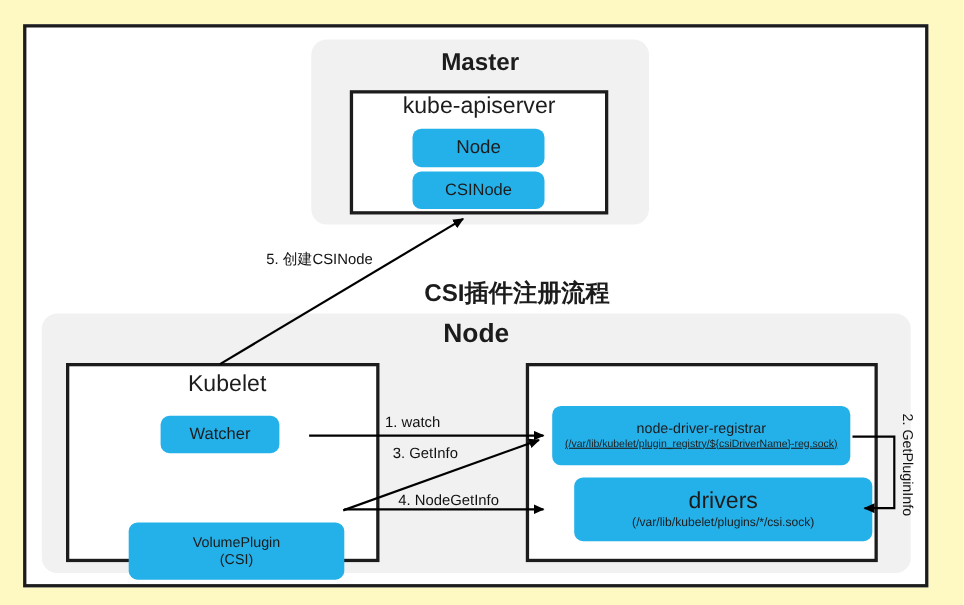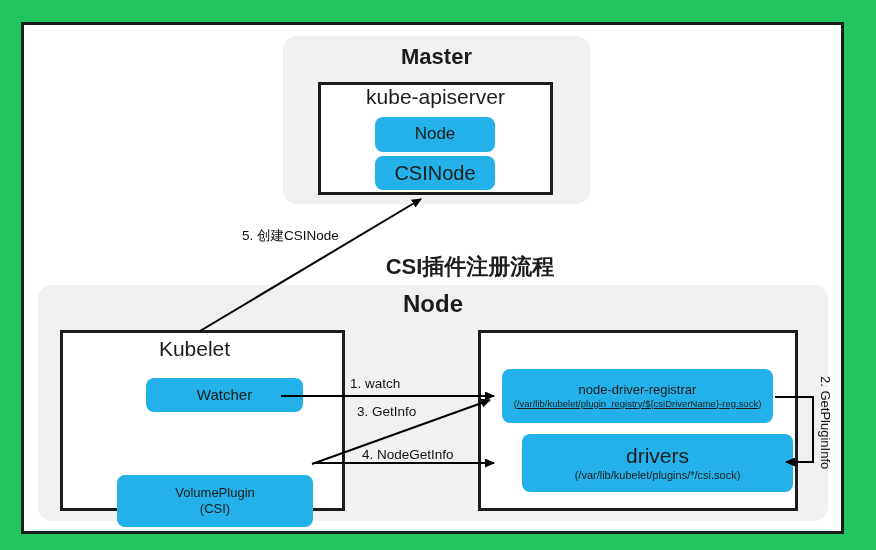--- a/index.html
+++ b/index.html
@@ -3,21 +3,21 @@
 <meta charset="utf-8">
 <style>
   :root{
     --accent-blue:#24b1ea;
     --panel-gray:#f1f1f1;
     --ink:#1c1c1c;
   }
   *{box-sizing:border-box;}
   html,body{margin:0;padding:0;background:#ffffff;}
   body{font-family:"Liberation Sans","DejaVu Sans",sans-serif;color:var(--ink);}
-  .canvas{position:relative;width:876px;height:550px;background:#22c55e;overflow:hidden;}
+  .canvas{position:relative;width:876px;height:550px;background:#fef9c3;overflow:hidden;}
   .abs{position:absolute;}
   .outer-border{left:21px;top:22px;width:823px;height:512px;border:3px solid var(--ink);background:#ffffff;z-index:0;}
   .panel{background:var(--panel-gray);border-radius:14px;z-index:1;}
   .panel-heading{font-weight:bold;text-align:center;z-index:1;}
   .wbox{background:#ffffff;border:3px solid var(--ink);z-index:2;}
   .wbox-label{text-align:center;font-size:21px;z-index:3;}
   .bluebox{background:var(--accent-blue);border-radius:8px;z-index:3;display:flex;flex-direction:column;align-items:center;justify-content:center;text-align:center;line-height:1.2;}
   .svg-layer{left:0;top:0;z-index:4;pointer-events:none;}
   .svg-layer line,.svg-layer polyline{stroke:#000;stroke-width:2;}
   .arrow-label{z-index:5;font-size:13.5px;white-space:nowrap;color:#111;}
@@ -35,33 +35,33 @@
 
   <div class="abs panel" style="left:283px;top:36px;width:307px;height:168px;"></div>
   <div class="abs panel-heading" style="left:283px;top:44px;width:307px;font-size:22px;">Master</div>
 
   <div class="abs wbox" style="left:318px;top:82px;width:235px;height:113px;"></div>
   <div class="abs wbox-label" style="left:318px;top:85px;width:235px;">kube-apiserver</div>
 
   <div class="abs bluebox" style="left:375px;top:117px;width:120px;height:35px;font-size:17px;">
     <span>Node</span>
   </div>
-  <div class="abs bluebox" style="left:375px;top:156px;width:120px;height:34px;font-size:20px;">
+  <div class="abs bluebox" style="left:375px;top:156px;width:120px;height:34px;font-size:15px;">
     <span>CSINode</span>
   </div>
 
   <div class="abs flow-title" style="left:360px;top:252px;width:220px;">CSI插件注册流程</div>
 
   <div class="abs panel" style="left:38px;top:285px;width:790px;height:236px;"></div>
   <div class="abs panel-heading" style="left:38px;top:290px;width:790px;font-size:24px;">Node</div>
 
   <div class="abs wbox" style="left:60px;top:330px;width:285px;height:181px;"></div>
-  <div class="abs wbox-label" style="left:52px;top:337px;width:285px;">Kubelet</div>
+  <div class="abs wbox-label" style="left:64px;top:337px;width:285px;">Kubelet</div>
 
-  <div class="abs bluebox" style="left:146px;top:378px;width:157px;height:34px;font-size:15px;">
+  <div class="abs bluebox" style="left:146px;top:378px;width:108px;height:34px;font-size:15px;">
     <span>Watcher</span>
   </div>
 
   <div class="abs bluebox" style="left:117px;top:440px;width:196px;height:52px;font-size:13px;margin-top:35px;">
     <span>VolumePlugin</span>
     <span>(CSI)</span>
   </div>
 
   <div class="abs wbox" style="left:478px;top:330px;width:320px;height:181px;"></div>
 

